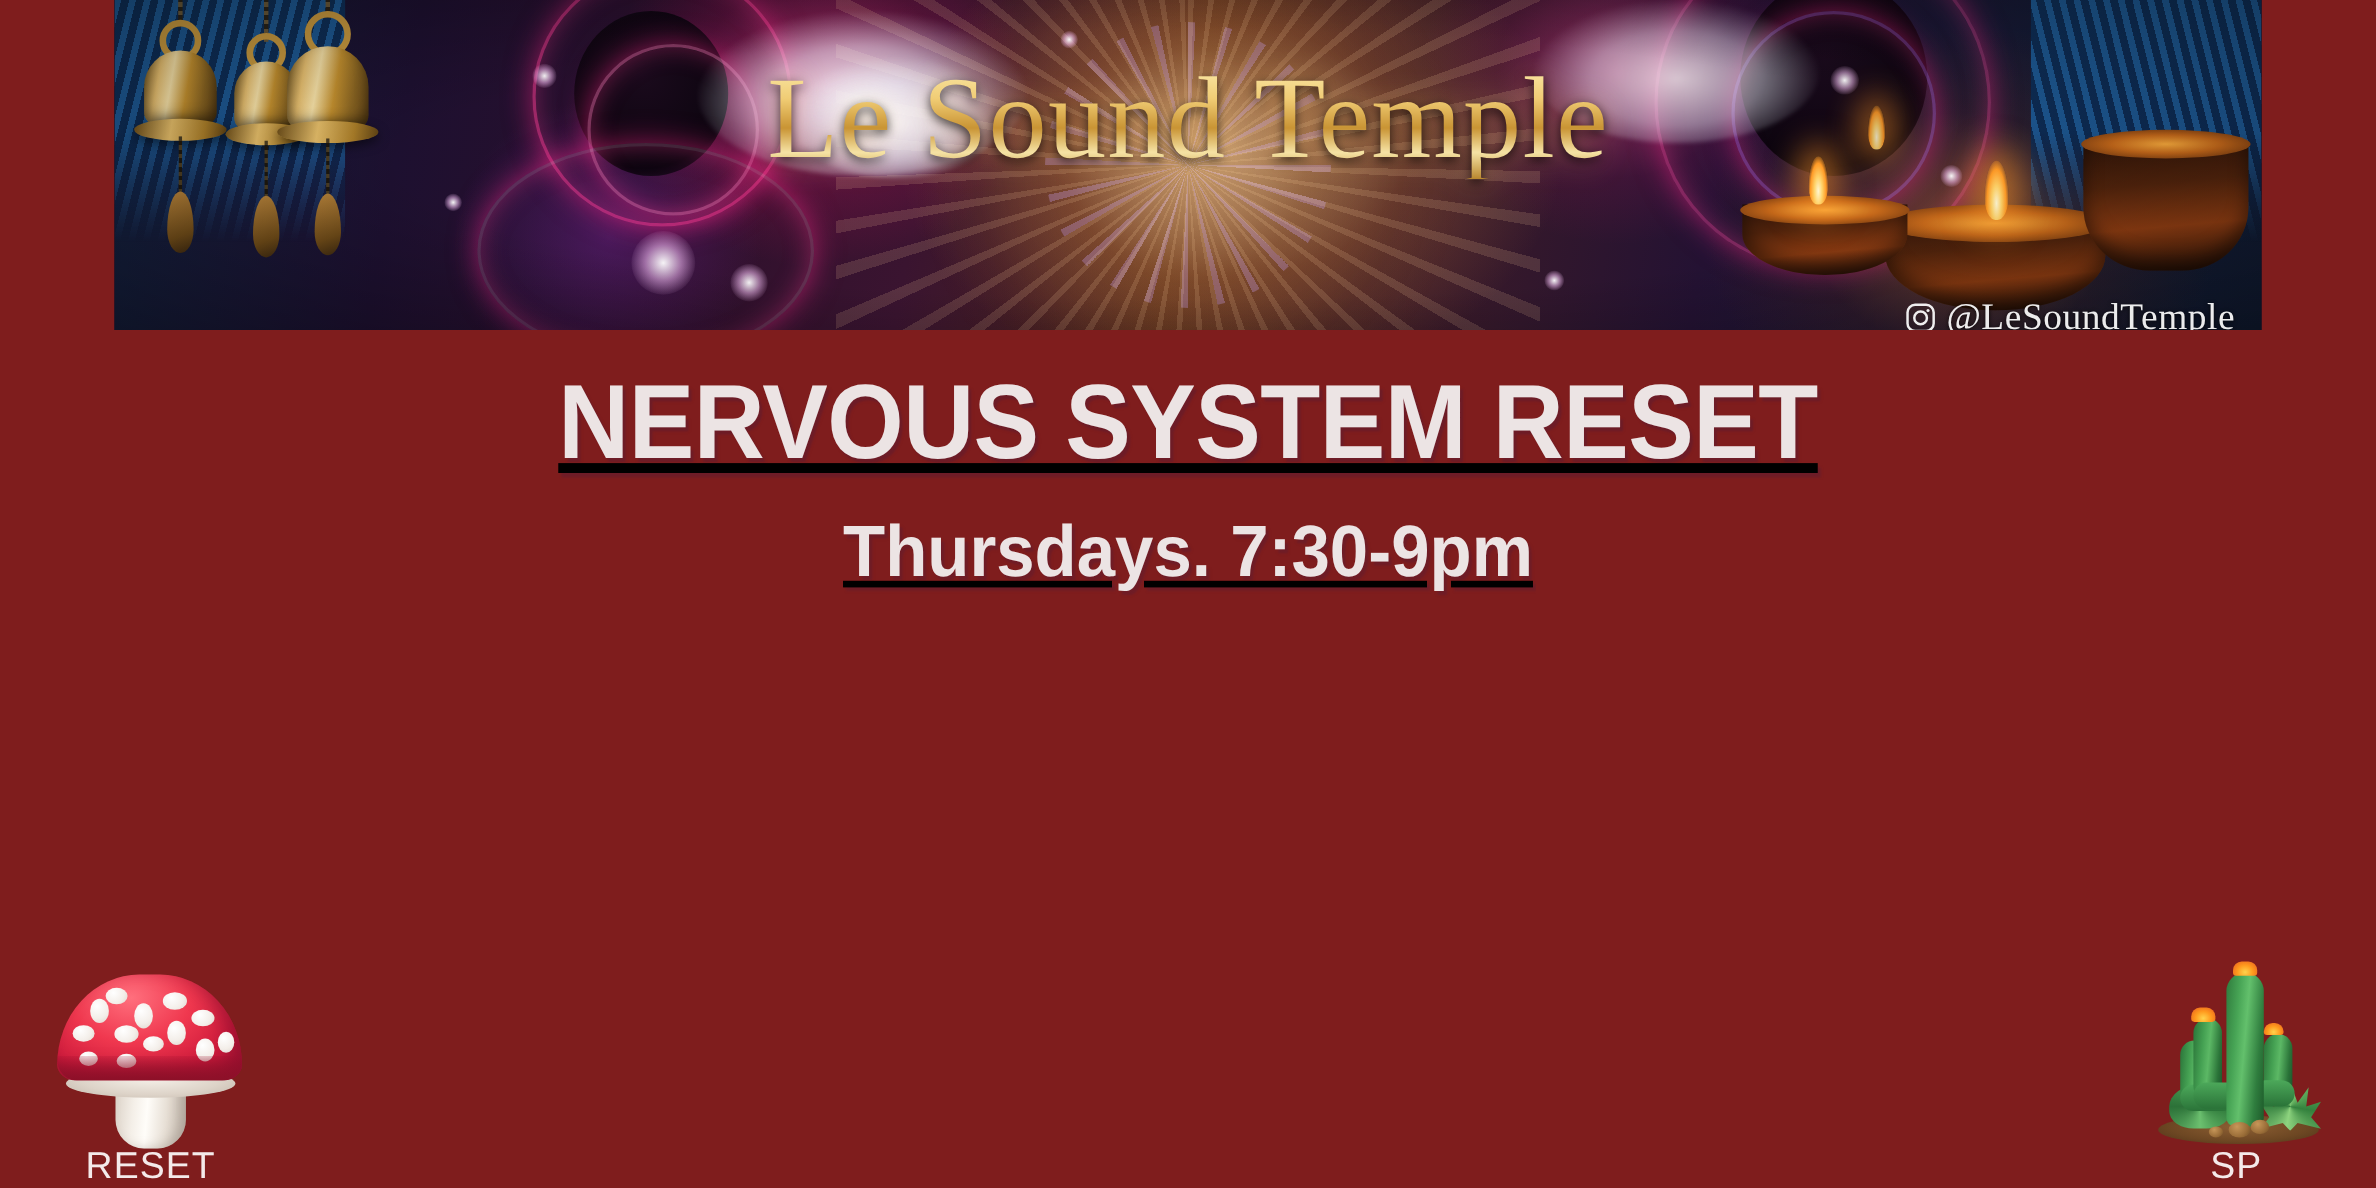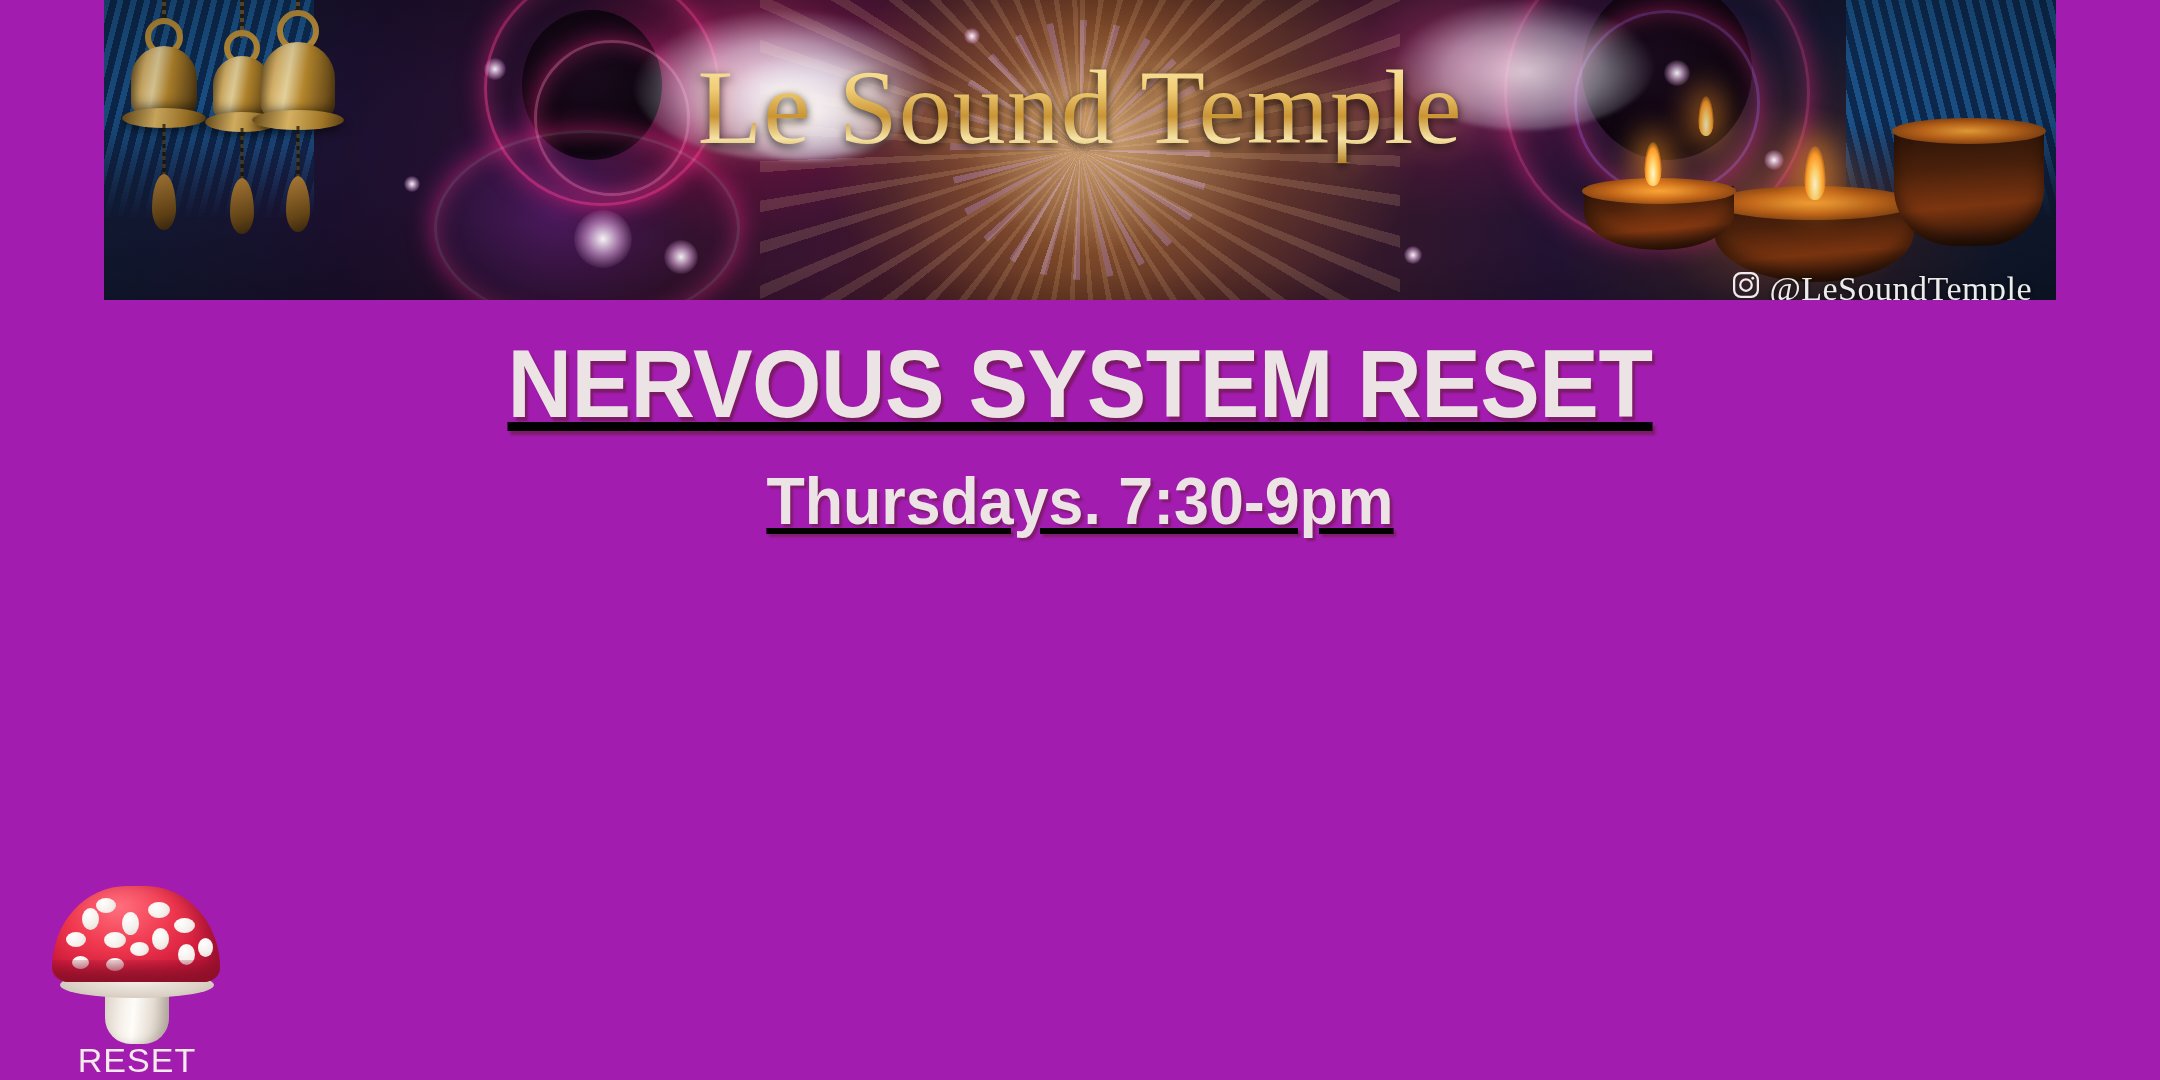--- a/index.html
+++ b/index.html
@@ -11,21 +11,21 @@
     width: 2160px;
     height: 1080px;
     overflow: hidden;
     font-family: "Liberation Sans", sans-serif;
   }
 
   .poster {
     position: relative;
     width: 2160px;
     height: 1080px;
-    background: #a21caf;
+    background: #7f1d1d;
     overflow: hidden;
   }
 
   
   .banner {
     position: absolute;
     left: 104px;
     top: 0px;
     width: 1952px;
     height: 300px;
@@ -214,21 +214,21 @@
     filter: drop-shadow(0 3px 5px rgba(0,0,0,.75)) drop-shadow(0 0 14px rgba(255,200,110,.35));
     white-space: nowrap;
   }
 
   
   .watermark {
     position: absolute;
     right: 24px;
     bottom: -8px;
     display: flex;
-    align-items: flex-start;
+    align-items: center;
     gap: 8px;
     color: rgba(255,255,255,.92);
     font-family: "Liberation Serif", "DejaVu Serif", serif;
     font-size: 34px;
     letter-spacing: .5px;
     text-shadow: 0 1px 4px rgba(0,0,0,.8);
   }
   .ig-icon { width: 30px; height: 30px; display: block; }
 
   
@@ -480,14 +480,40 @@
         <div class="dot" style="left:122px; top:32px; width:21px; height:15px;"></div>
         <div class="dot" style="left:126px; top:58px; width:17px; height:21px;"></div>
         <div class="dot" style="left:20px;  top:70px; width:17px; height:13px;"></div>
         <div class="dot" style="left:54px;  top:72px; width:18px; height:13px;"></div>
         <div class="dot" style="left:146px; top:52px; width:15px; height:19px;"></div>
       </div>
     </div>
     <div class="corner-label">RESET</div>
   </div>
 
+  <div class="corner right">
+    <div class="emoji-box">
+      <div class="cac-ground"></div>
+      <div class="cac-bush b1"></div>
+      <div class="cac-bush b2"></div>
+
+      <div class="cac-arm a3"></div>
+      <div class="cac-elbow" style="left:44px; top:118px; width:50px;"></div>
+      <div class="cac-arm a1"></div>
+      <div class="cac-elbow" style="left:56px; top:116px; width:42px;"></div>
+
+      <div class="cac-arm a2"></div>
+      <div class="cac-elbow" style="left:110px; top:114px; width:38px;"></div>
+
+      <div class="cac-trunk"></div>
+
+      <div class="cac-flower" style="left:92px; top:6px;"></div>
+      <div class="cac-flower" style="left:54px; top:48px;"></div>
+      <div class="cac-flower" style="left:120px;top:62px; width:18px; height:11px;"></div>
+
+      <div class="cac-rock" style="left:88px;  top:152px; width:20px; height:14px;"></div>
+      <div class="cac-rock" style="left:108px; top:150px; width:17px; height:13px;"></div>
+      <div class="cac-rock" style="left:70px;  top:156px; width:13px; height:10px;"></div>
+    </div>
+    <div class="corner-label">SP</div>
+  </div>
 
 </div>
 
 </body></html>

